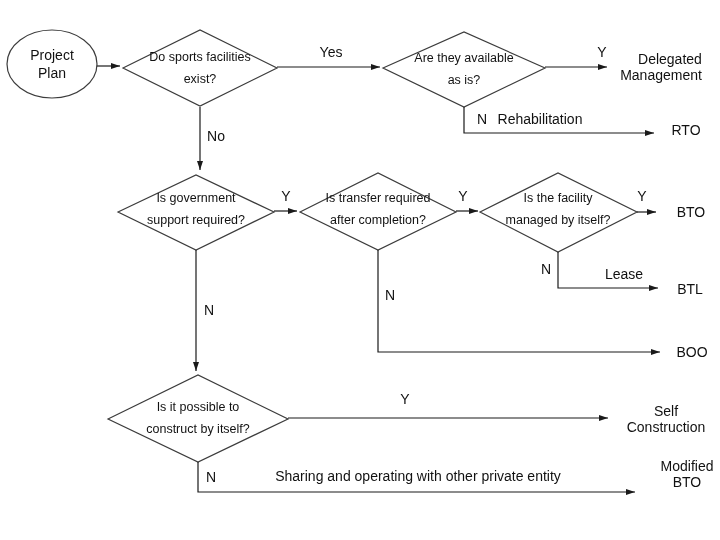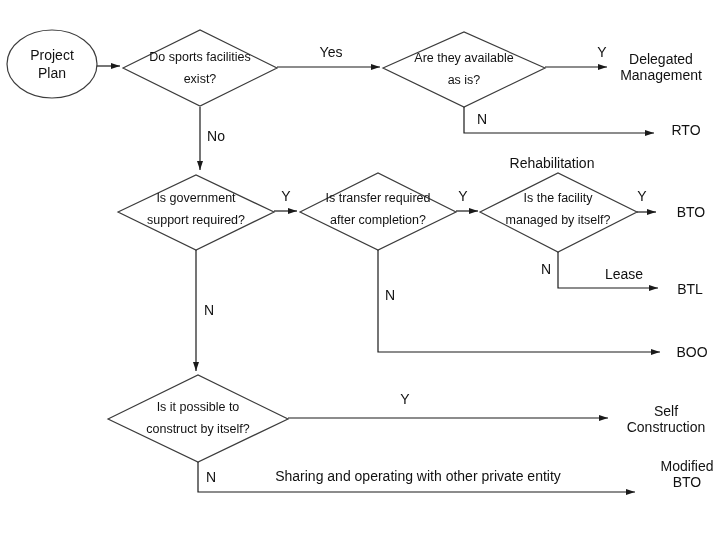--- a/index.html
+++ b/index.html
@@ -75,33 +75,33 @@
 after completion?</div>
   <div class="lbl decision" style="left:558px; top:209px;">Is the facility
 managed by itself?</div>
   <div class="lbl decision" style="left:198px; top:418px;">Is it possible to
 construct by itself?</div>
 
   <div class="lbl" style="left:331px; top:52px;">Yes</div>
   <div class="lbl" style="left:216px; top:136px;">No</div>
   <div class="lbl" style="left:602px; top:52px;">Y</div>
   <div class="lbl" style="left:482px; top:119px;">N</div>
-  <div class="lbl" style="left:552px; top:119px;margin-top:44px;">Rehabilitation</div>
+  <div class="lbl" style="left:540px; top:119px;">Rehabilitation</div>
   <div class="lbl" style="left:286px; top:196px;">Y</div>
   <div class="lbl" style="left:209px; top:310px;">N</div>
   <div class="lbl" style="left:463px; top:196px;">Y</div>
   <div class="lbl" style="left:390px; top:295px;">N</div>
   <div class="lbl" style="left:642px; top:196px;">Y</div>
   <div class="lbl" style="left:546px; top:269px;">N</div>
   <div class="lbl" style="left:624px; top:274px;">Lease</div>
   <div class="lbl" style="left:405px; top:399px;">Y</div>
   <div class="lbl" style="left:211px; top:477px;">N</div>
   <div class="lbl" style="left:418px; top:476px;">Sharing and operating with other private entity</div>
 
-  <div class="lbl" style="left:661px; top:67px;">Delegated
+  <div class="lbl" style="left:661px; top:67px;text-align:right;">Delegated
 Management</div>
   <div class="lbl" style="left:686px; top:130px;">RTO</div>
   <div class="lbl" style="left:691px; top:212px;">BTO</div>
   <div class="lbl" style="left:690px; top:289px;">BTL</div>
   <div class="lbl" style="left:692px; top:352px;">BOO</div>
   <div class="lbl" style="left:666px; top:419px;">Self
 Construction</div>
   <div class="lbl" style="left:678px; top:474px;margin-left:9px;">Modified
 BTO</div>
 

